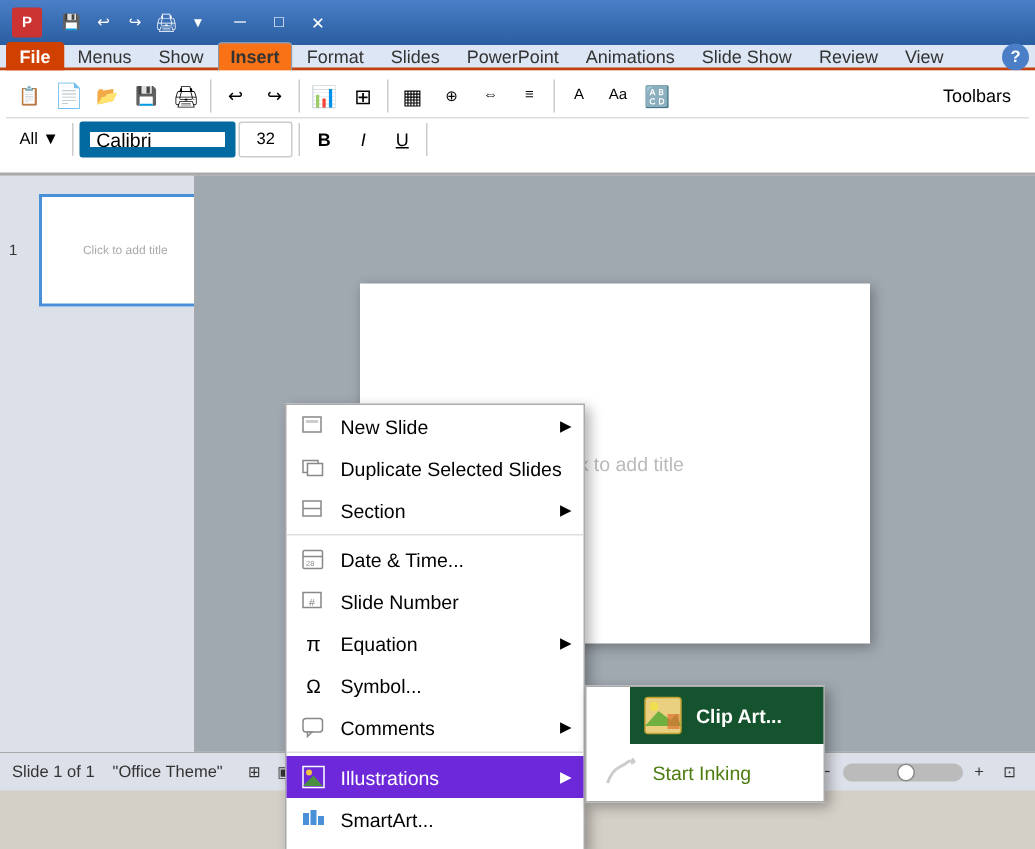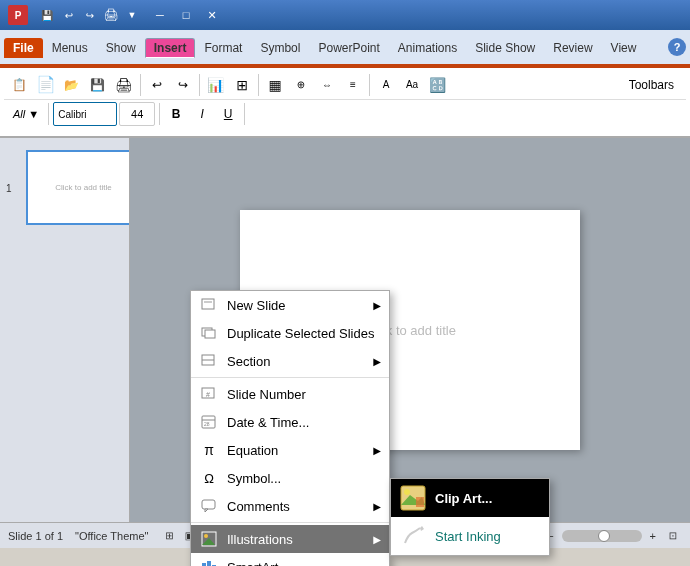--- a/index.html
+++ b/index.html
@@ -152,21 +152,21 @@
       font-size: 13px;
     }
     .menu-item {
       display: flex;
       align-items: center;
       padding: 4px 8px;
       cursor: pointer;
       gap: 8px;
       position: relative;
     }
-    .menu-item.highlighted { background: #737373; color: white; }
+    .menu-item.highlighted { background: #6d28d9; color: white; }
     .menu-icon {
       width: 20px; height: 20px;
       display: flex; align-items: center; justify-content: center;
       flex-shrink: 0;
     }
     .menu-arrow {
       margin-left: auto;
       font-size: 10px;
     }
     .menu-separator {
@@ -187,56 +187,56 @@
       z-index: 101;
       font-size: 13px;
     }
     .submenu-item {
       display: flex;
       align-items: center;
       padding: 5px 8px;
       cursor: pointer;
       gap: 8px;
     }
-    .submenu-item.active { background: #000000; color: white; }
+    .submenu-item.active { background: #14532d; color: white; margin-left: 29px; }
     .submenu-item.disabled { color: #bbb; cursor: default; }
     .submenu-icon {
       width: 28px; height: 28px;
       display: flex; align-items: center; justify-content: center;
       flex-shrink: 0;
     }
     .toolbar-divider {
       width: 1px;
       height: 22px;
       background: #ccc;
       margin: 0 2px;
     }
 
     
     .ribbon-full {
       background: #dce6f4;
-      height: 38px;
+      height: 17px;
       display: flex;
       align-items: center;
       padding: 0 4px;
-      border-bottom: 4px solid #c2410c;
+      border-bottom: 2px solid #c2410c;
     }
     .r-tab {
       padding: 2px 8px;
       font-size: 12px;
       cursor: pointer;
       color: #333;
       border: 1px solid transparent;
       border-radius: 3px 3px 0 0;
       margin-bottom: -1px;
       height: 20px;
       display: flex; align-items: center;
     }
     .r-tab.active-tab {
-      background: #ec4899;
+      background: #f97316;
       border-color: #8898b0;
       border-bottom-color: white;
       font-weight: bold;
     }
 
     
     .help-btn {
       margin-left: auto;
       width: 18px; height: 18px;
       background: #4a7ec7;
@@ -275,21 +275,21 @@
   <div class="r-tab">
       <span>Show</span>
     </div>
   <div class="r-tab active-tab">
       <span>Insert</span>
     </div>
   <div class="r-tab">
       <span>Format</span>
     </div>
   <div class="r-tab">
-      <span>Symbol</span>
+      <span>Slides</span>
     </div>
   <div class="r-tab">
       <span>PowerPoint</span>
     </div>
   <div class="r-tab">
       <span>Animations</span>
     </div>
   <div class="r-tab">
       <span>Slide Show</span>
     </div>
@@ -323,24 +323,24 @@
       <div class="tb-btn" style="font-size:10px;">⊕</div>
       <div class="tb-btn" style="font-size:10px;">⇔</div>
       <div class="tb-btn" style="font-size:10px;">≡</div>
       <div class="toolbar-divider"></div>
       <div class="tb-btn" style="font-size:10px;">A</div>
       <div class="tb-btn" style="font-size:10px;">Aa</div>
       <div class="tb-btn" style="font-size:14px;">🔠</div>
       <div style="margin-left: auto; margin-right: 8px;">Toolbars</div>
     </div>
     <div style="display:flex; align-items:center; padding:2px 4px; gap:2px; height:28px;">
-      <div class="tb-btn" style="font-size:11px; width:auto; padding:0 4px;font-style:italic;">All ▼</div>
-      <div class="toolbar-divider"></div>
-      <div class="tb-btn" style="width:64px; border:1px solid #0369a1; font-size:10px; justify-content:flex-start; padding:0 4px;">Calibri</div>
-      <div class="tb-btn" style="width:36px; border:1px solid #ccc; font-size:11px;">44</div>
+      <div class="tb-btn" style="font-size:11px; width:auto; padding:0 4px;">All ▼</div>
+      <div class="toolbar-divider"></div>
+      <div class="tb-btn" style="width:104px; border:7px solid #0369a1; font-size:13px; justify-content:flex-start; padding:0 4px;">Calibri</div>
+      <div class="tb-btn" style="width:36px; border:1px solid #ccc; font-size:11px;">32</div>
       <div class="toolbar-divider"></div>
       <div class="tb-btn" style="font-weight:bold;">B</div>
       <div class="tb-btn" style="font-style:italic;">I</div>
       <div class="tb-btn" style="text-decoration:underline;">U</div>
       <div class="toolbar-divider"></div>
     </div>
   </div>
 </div>
 
 <div class="main-area" style="height:384px; position:relative;">
@@ -387,35 +387,35 @@
             <line x1="1" y1="7" x2="13" y2="7" stroke="#888" stroke-width="1"></line>
           </svg>
       </div>
       <span>Section</span>
       <span class="menu-arrow">▶</span>
     </div>
     <div class="menu-separator"></div>
     <div class="menu-item">
       <div class="menu-icon">
         <svg width="16" height="16" viewBox="0 0 16 16">
-            <rect x="1" y="2" width="12" height="10" fill="white" stroke="#888" stroke-width="1"></rect>
-            <text x="5" y="11" font-size="7" fill="#888">#</text>
-          </svg>
-      </div>
-      <span>Slide Number</span>
-    </div>
-    <div class="menu-item">
-      <div class="menu-icon">
-        <svg width="16" height="16" viewBox="0 0 16 16">
             <rect x="1" y="2" width="13" height="12" rx="1" fill="white" stroke="#888" stroke-width="1"></rect>
             <line x1="1" y1="6" x2="14" y2="6" stroke="#888"></line>
             <text x="3" y="12" font-size="5" fill="#888">28</text>
           </svg>
       </div>
       <span>Date &amp; Time...</span>
+    </div>
+    <div class="menu-item">
+      <div class="menu-icon">
+        <svg width="16" height="16" viewBox="0 0 16 16">
+            <rect x="1" y="2" width="12" height="10" fill="white" stroke="#888" stroke-width="1"></rect>
+            <text x="5" y="11" font-size="7" fill="#888">#</text>
+          </svg>
+      </div>
+      <span>Slide Number</span>
     </div>
     <div class="menu-item">
       <div class="menu-icon">
         <span style="font-size:14px;">π</span>
       </div>
       <span>Equation</span>
       <span class="menu-arrow">▶</span>
     </div>
     <div class="menu-item">
       <div class="menu-icon">
@@ -474,21 +474,21 @@
       </div>
       <span style="color:white; font-weight:bold;">Clip Art...</span>
     </div>
     <div class="submenu-item disabled">
       <div class="submenu-icon">
         <svg width="26" height="26" viewBox="0 0 26 26">
           <path d="M5 20 Q8 12 12 10 Q16 8 20 5" fill="none" stroke="#ccc" stroke-width="2"></path>
           <path d="M20 5 L22 3 L24 6 L21 8 Z" fill="#ccc"></path>
         </svg>
       </div>
-      <span style="color:#0f766e;">Start Inking</span>
+      <span style="color:#4d7c0f;">Start Inking</span>
     </div>
 
   </div>
 </div>
 
 <div class="status-bar">
   <span>Slide 1 of 1</span>
   <span>"Office Theme"</span>
   <div style="display:flex; align-items:center; gap:2px;">
     <div class="tb-btn" style="width:18px;height:18px;font-size:10px;">⊞</div>

